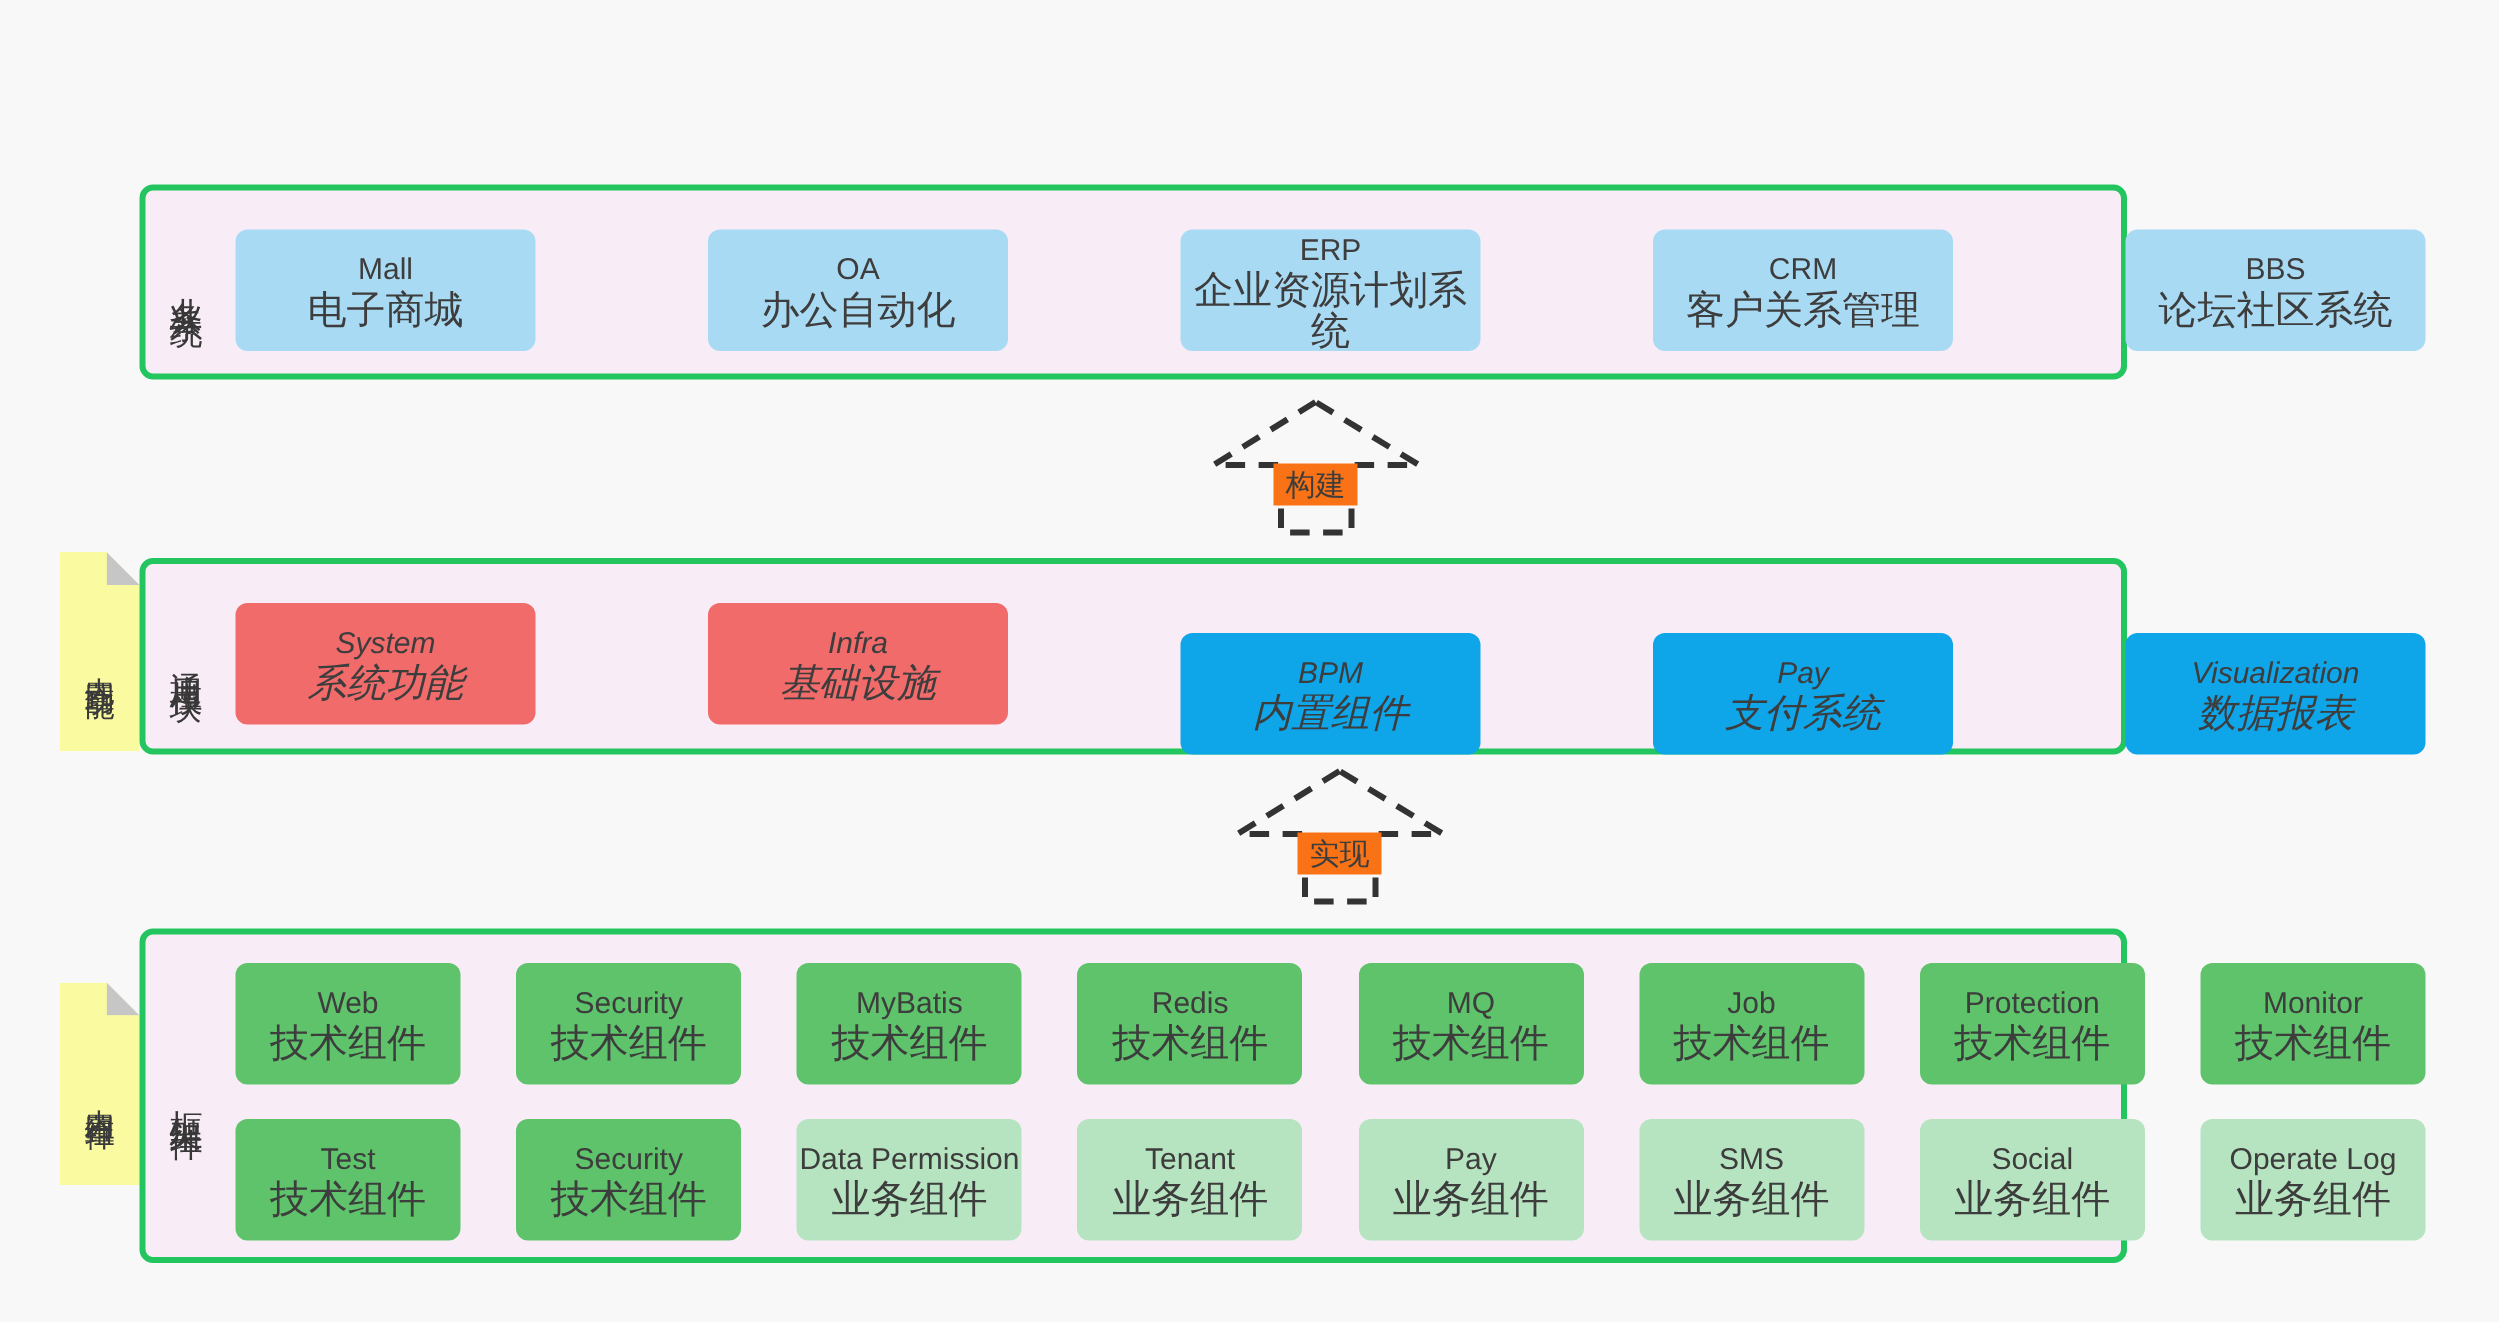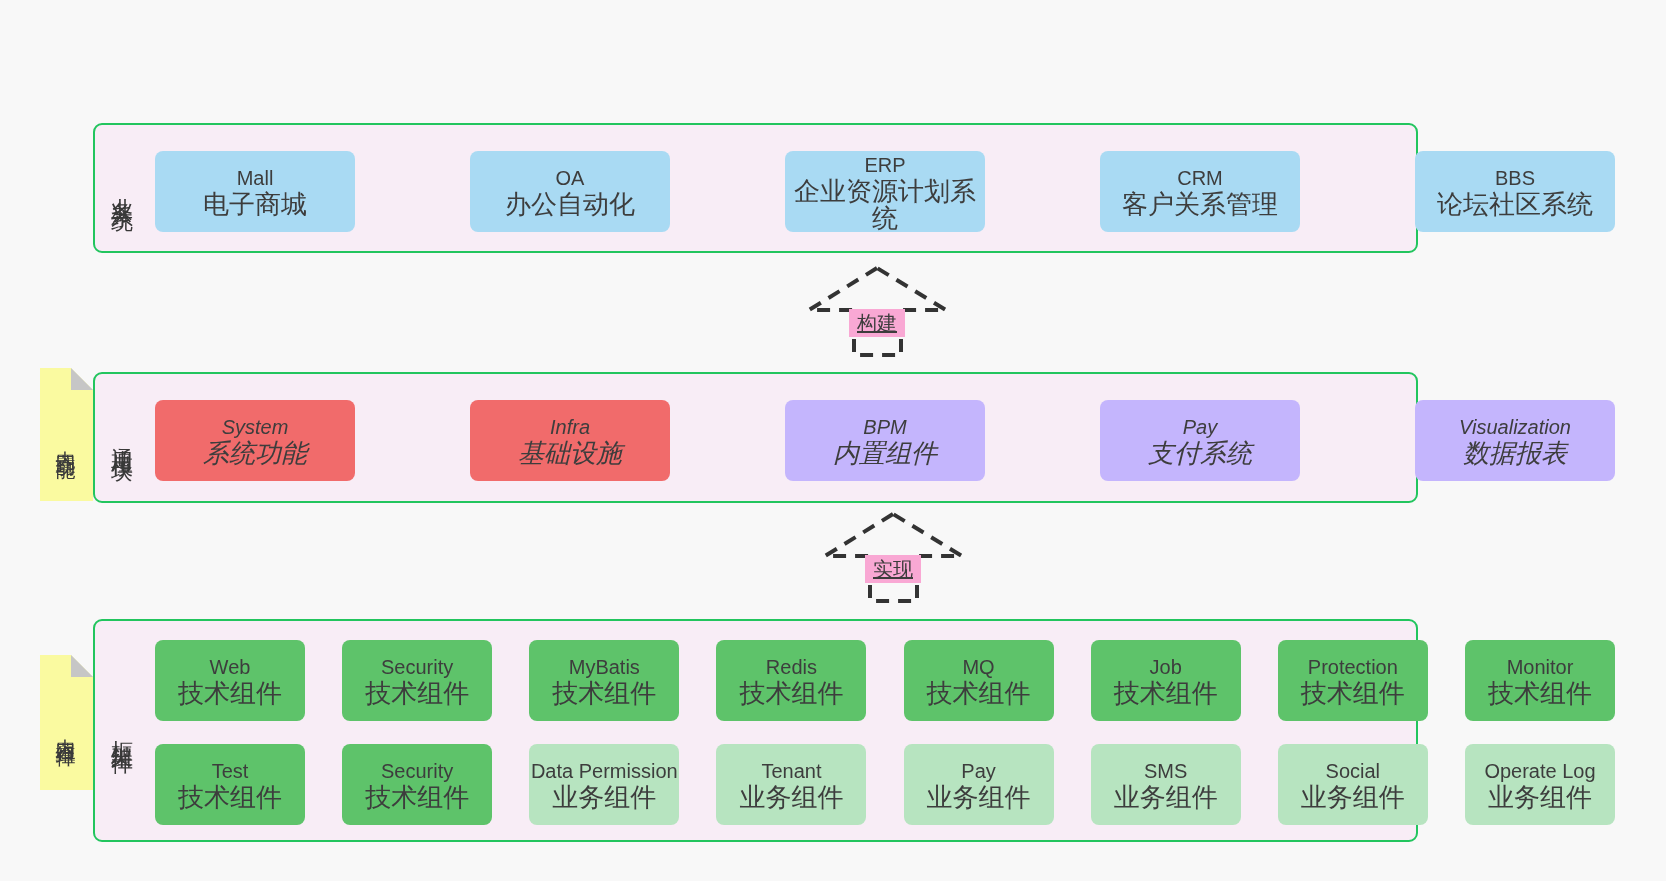--- a/index.html
+++ b/index.html
@@ -9,21 +9,21 @@
     background: #f8f8f8;
     font-family: "Liberation Sans", "DejaVu Sans", sans-serif;
     color: #3d3d3d;
     overflow: hidden;
   }
   .layer {
     position: absolute;
     left: 93px;
     width: 1325px;
     background: #f8edf6;
-    border: 2px solid #22c55e;
+    border: 4px solid #22c55e;
     border-radius: 9px;
   }
   #layer-business   { top: 123px; height: 130px; }
   #layer-modules    { top: 372px; height: 131px; }
   #layer-components { top: 619px; height: 223px; }
 
   .vlabel {
     position: absolute;
     left: 12px;
     top: 50%;
@@ -55,21 +55,21 @@
     border-radius: 8px;
     text-align: center;
     height: 81px;
   }
   .box-wide   { width: 200px; }
   .box-narrow { width: 150px; }
   .box .en { font-size: 20px; line-height: 26px; }
   .box .zh { font-size: 26px; line-height: 27px; }
   .blue       { background: #a9daf3; }
   .red        { background: #f16b6b; }
-  .pink       { background: #c4b5fd; }
+  .pink       { background: #0ea5e9; margin-top: 20px; }
   .green      { background: #5ec36a; }
   .lightgreen { background: #b7e4c0; }
 
   .note {
     position: absolute;
     left: 40px;
     width: 53px;
     background: #fafaa0;
     clip-path: polygon(0 0, calc(100% - 22px) 0, 100% 22px, 100% 100%, 0 100%);
     display: flex;
@@ -103,27 +103,26 @@
   .arrow polygon {
     fill: none;
     stroke: #333333;
     stroke-width: 4;
     stroke-dasharray: 13 9;
   }
   .arrow-label {
     position: absolute;
     width: 56px;
     height: 28px;
-    background: #f9a8d4;
+    background: #f97316;
     font-size: 20px;
     color: #3d3d3d;
     display: flex;
     align-items: center;
     justify-content: center;
-    text-decoration: underline;
   }
   #arrow-label-build     { left: 849px; top: 309px; }
   #arrow-label-implement { left: 865px; top: 555px; }
 </style>
 </head>
 <body>
 
 <div class="layer" id="layer-business">
   <div class="vlabel">业务系统</div>
   <div class="row">

